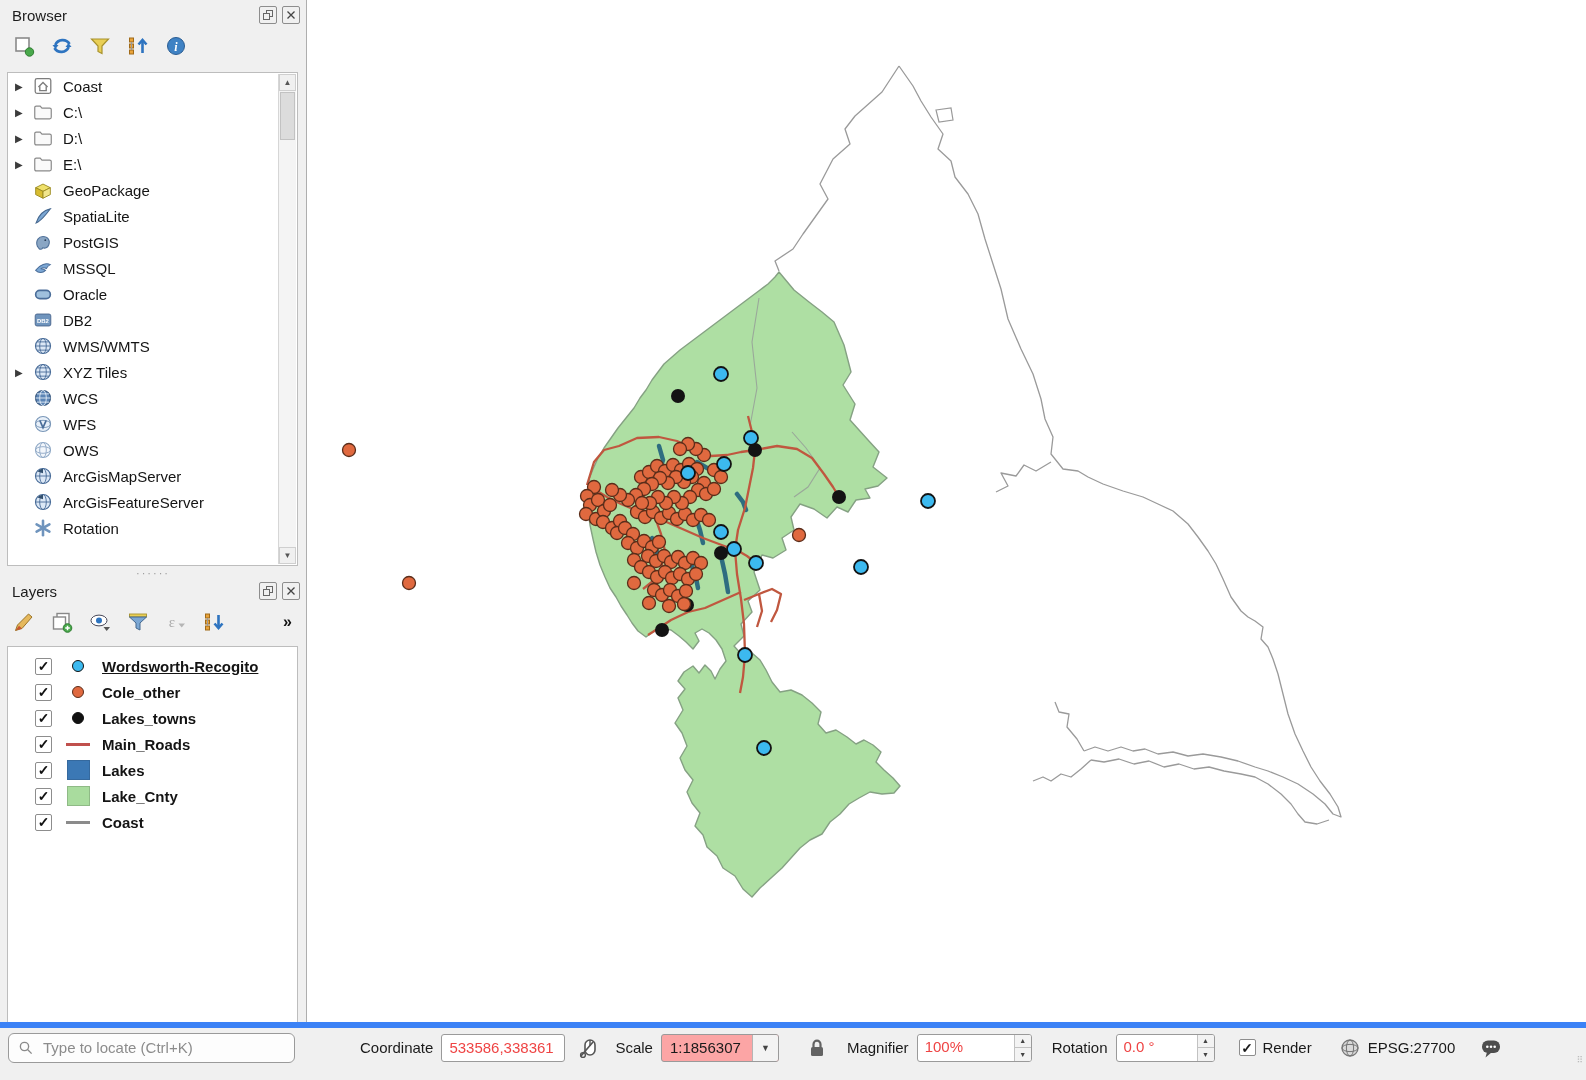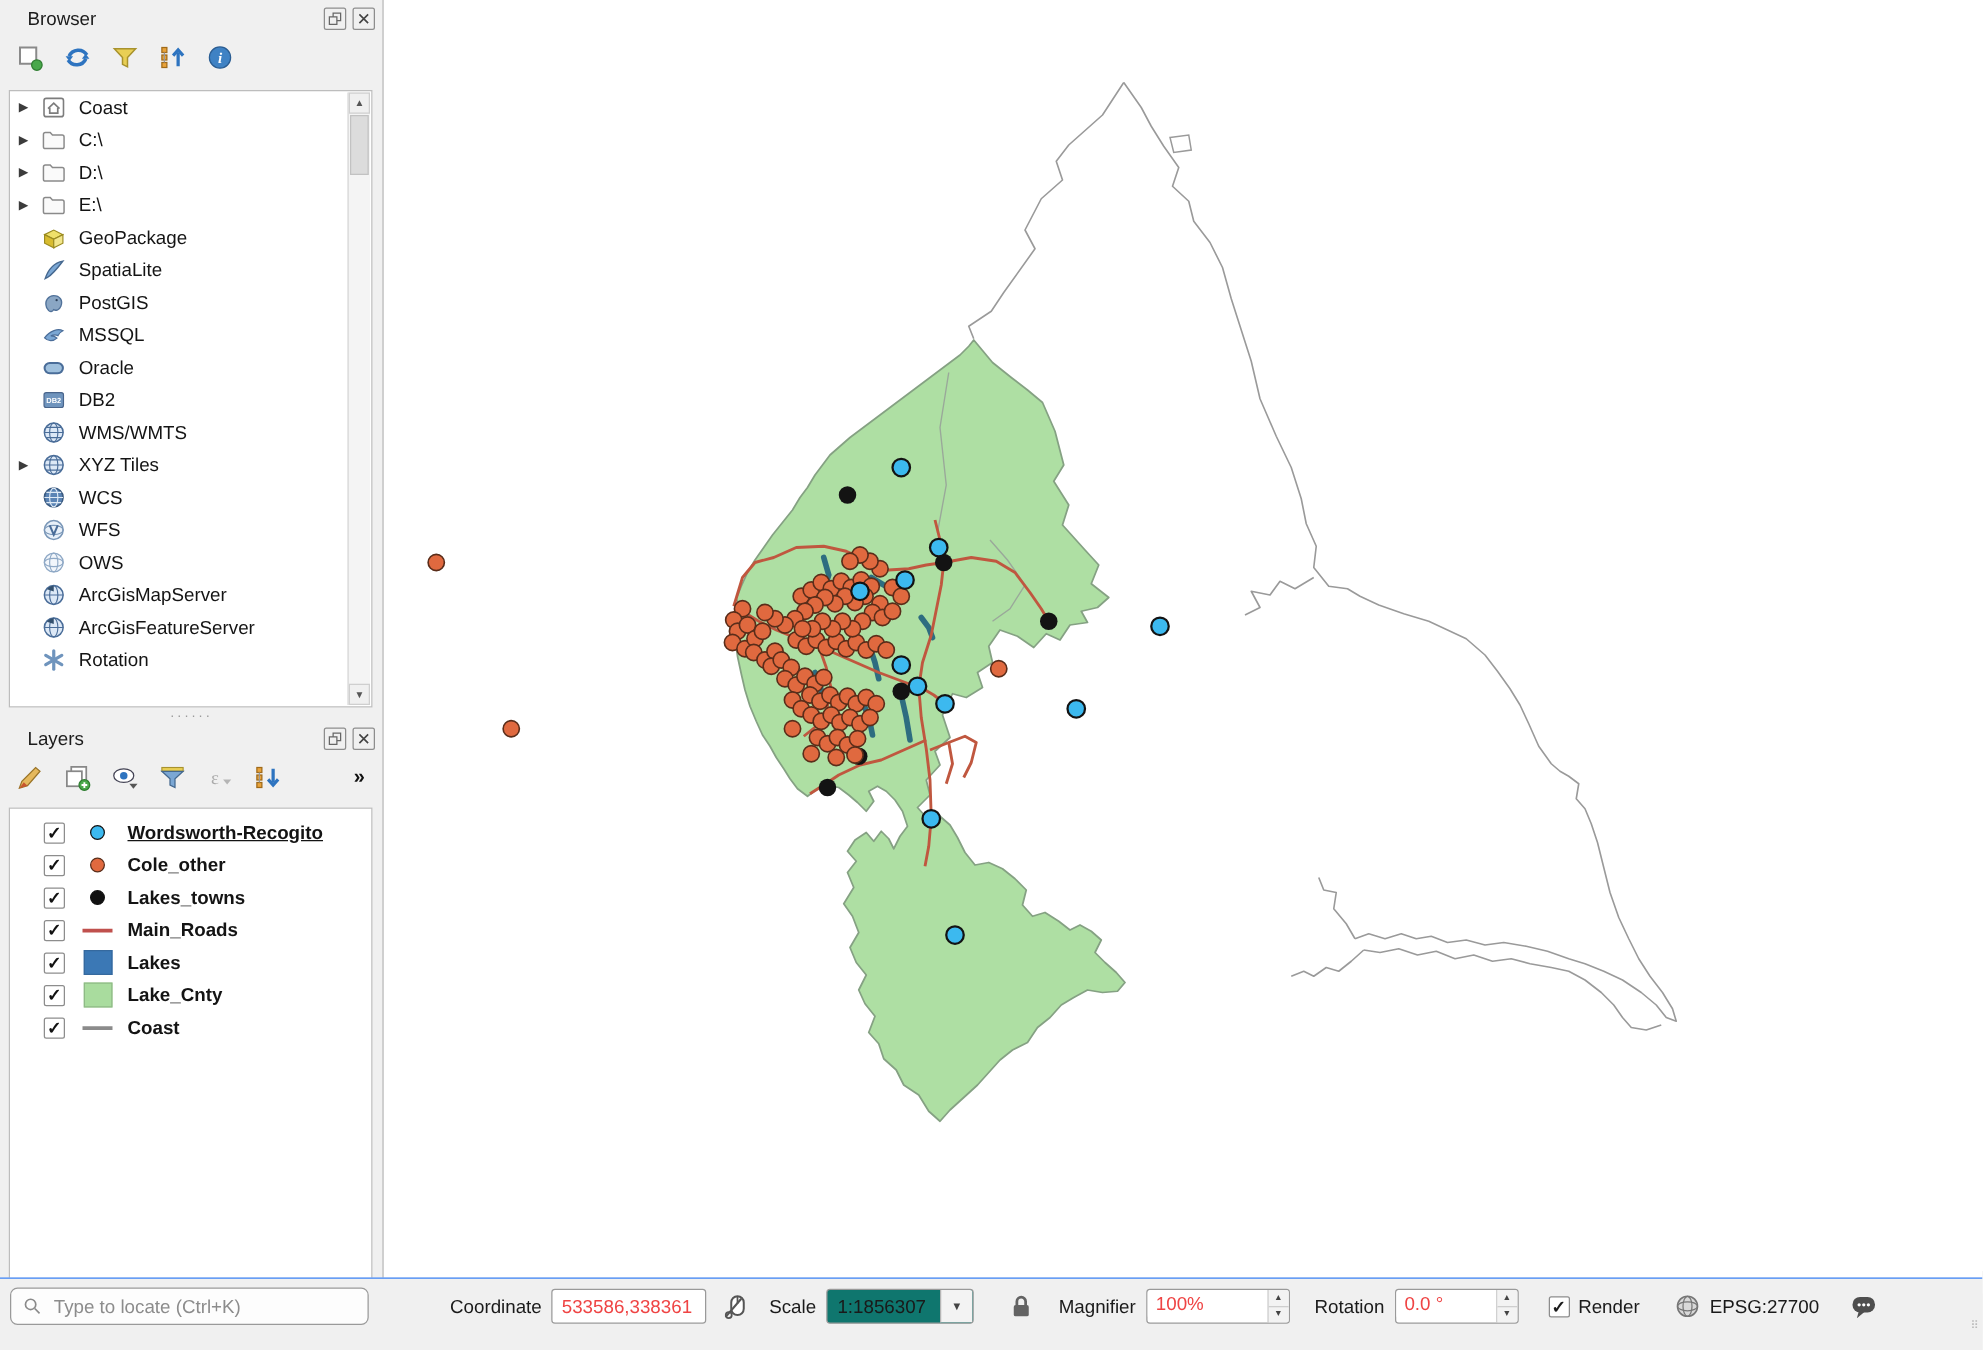--- a/index.html
+++ b/index.html
@@ -3,21 +3,21 @@
 <meta charset="utf-8">
 <style>
   * { box-sizing: border-box; }
   html,body { margin:0; padding:0; width:1586px; height:1080px; overflow:hidden;
     font-family:"Liberation Sans", sans-serif; background:#f0f0f0; }
   #app { position:relative; width:1586px; height:1080px; }
 
   
   #left-column { position:absolute; left:0; top:0; width:307px; height:1035px;
     background:#f0f0f0; border-right:1px solid #aeaeae; }
-  .panel-header { display:flex; align-items:center; height:30px; padding:0 6px 0 22px; }
+  .panel-header { display:flex; align-items:center; height:30px; padding:0 6px 0 12px; }
   .panel-title { font-size:15px; color:#1c1c1c; flex:1; }
   .panel-btn { width:18px; height:18px; border:1px solid #8d8d8d; border-radius:2px;
     display:flex; align-items:center; justify-content:center; margin-left:5px; background:#f0f0f0; }
   .panel-btn svg { width:12px; height:12px; }
   .panel-toolbar { display:flex; align-items:center; gap:14px; padding:4px 0 6px 12px; }
   .tb-icon { width:24px; height:24px; display:flex; align-items:center; justify-content:center; }
   .tb-icon svg { width:24px; height:24px; }
 
   #browser-panel { position:absolute; left:0; top:0; width:306px; height:570px; }
   #browser-tree-box { position:absolute; left:7px; right:8px; top:72px; bottom:4px;
@@ -49,35 +49,35 @@
   .layer-label { font-size:15px; font-weight:bold; color:#141414; white-space:nowrap; }
   .layer-label.active { text-decoration:underline; }
   .overflow-btn { margin-left:auto; margin-right:14px; font-size:16px; font-weight:bold; color:#111; }
 
   
   #map-canvas { position:absolute; left:307px; top:0; width:1279px; height:1035px; background:#fff; }
   #map-svg { display:block; }
 
   
   #status-bar { position:absolute; left:0; top:1022px; width:1586px; height:45px;
-    background:#f0f0f0; border-top:1px solid #3b82f6; display:flex; align-items:center;
+    background:#f0f0f0; border-top:6px solid #3b82f6; display:flex; align-items:center;
     font-size:15px; color:#1a1a1a; }
   #locator-box { position:relative; width:287px; height:30px; margin-left:8px;
     border:1px solid #9a9a9a; border-radius:6px; background:#fdfdfd; display:flex; align-items:center; }
   #locator-box svg { width:18px; height:18px; margin:0 6px 0 8px; }
   #locator-input { border:none; outline:none; background:transparent; font-size:15px; color:#333;
     font-family:"Liberation Sans",sans-serif; width:230px; }
   #locator-input::placeholder { color:#8c8c8c; }
   .sb-label { margin-left:18px; }
   .sb-input { height:28px; border:1px solid #9a9a9a; border-radius:3px; background:#fff;
     font-size:15px; color:#ef4444; font-family:"Liberation Sans",sans-serif; padding:0 7px; outline:none; }
   .sb-icon { width:24px; height:24px; margin-left:12px; }
   .sb-icon svg { width:24px; height:24px; }
   #scale-combo { display:flex; height:28px; margin-left:8px; border:1px solid #9a9a9a;
-    border-radius:3px; background:#0f766e; overflow:hidden; }
+    border-radius:3px; background:#fca5a5; overflow:hidden; }
   #scale-value { display:flex; align-items:center; padding:0 8px; width:90px; }
   #scale-drop { width:26px; border-left:1px solid #b5b5b5; background:#f3f3f3;
     display:flex; align-items:center; justify-content:center; font-size:9px; color:#444; }
   .spin-wrap { display:flex; height:28px; margin-left:8px; border:1px solid #9a9a9a; border-radius:3px; background:#fff; overflow:hidden; }
   .spin-wrap input { border:none; height:23px; }
   .spin-col { width:17px; border-left:1px solid #c2c2c2; display:flex; flex-direction:column; }
   .spin-btn { flex:1; font-size:7px; color:#444; background:#f3f3f3; display:flex; align-items:center; justify-content:center; }
   .spin-btn.up { border-bottom:1px solid #c2c2c2; }
   #render-check { width:17px; height:17px; border:1px solid #8d8d8d; border-radius:2px; background:#fff;
     font-size:14px; font-weight:bold; display:flex; align-items:center; justify-content:center; margin-left:24px; }

